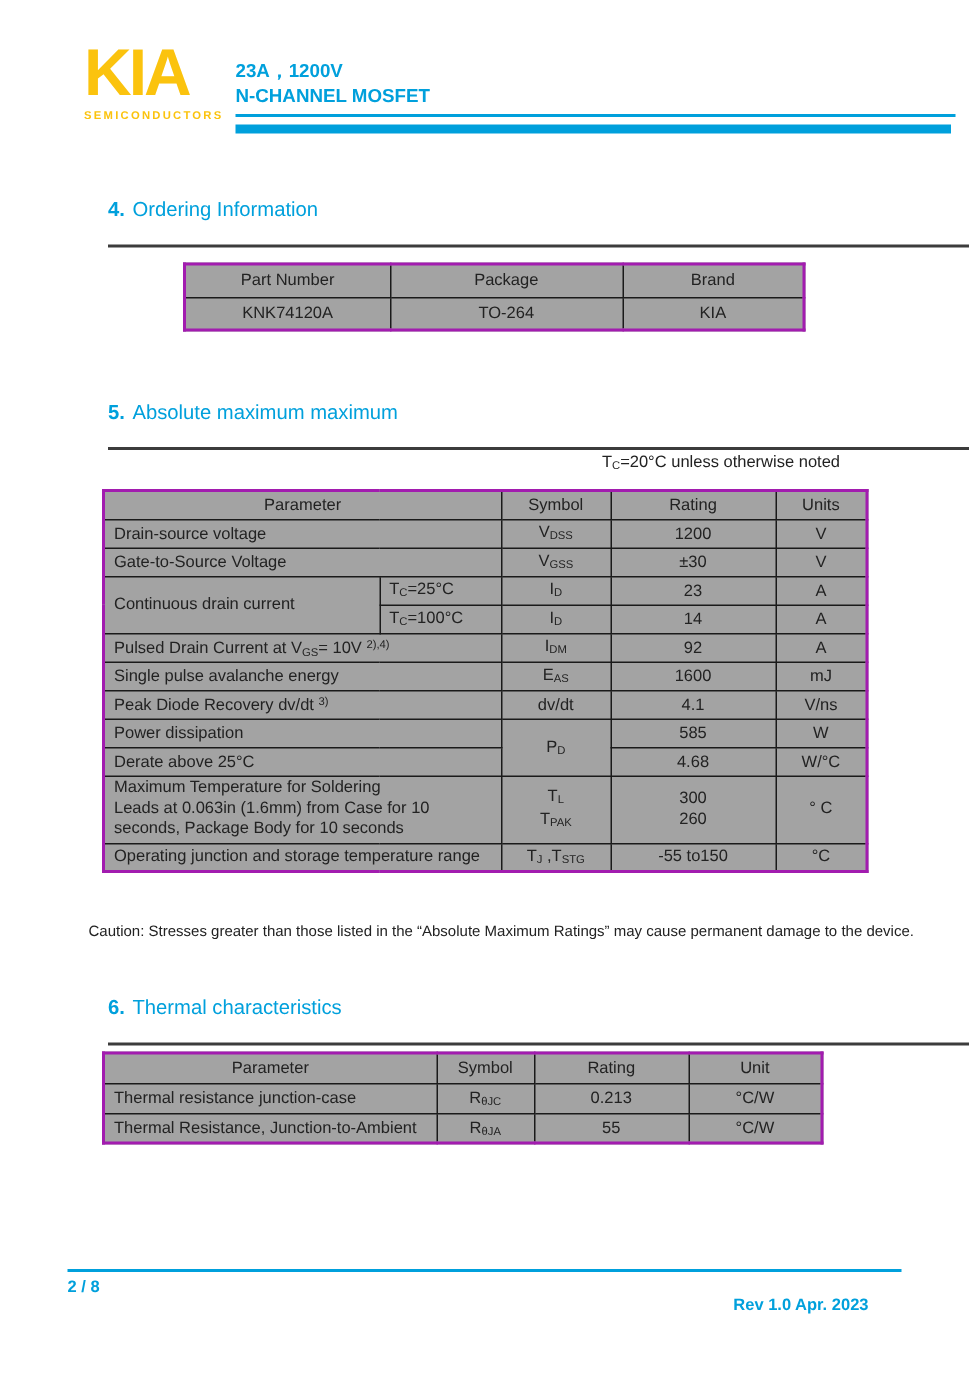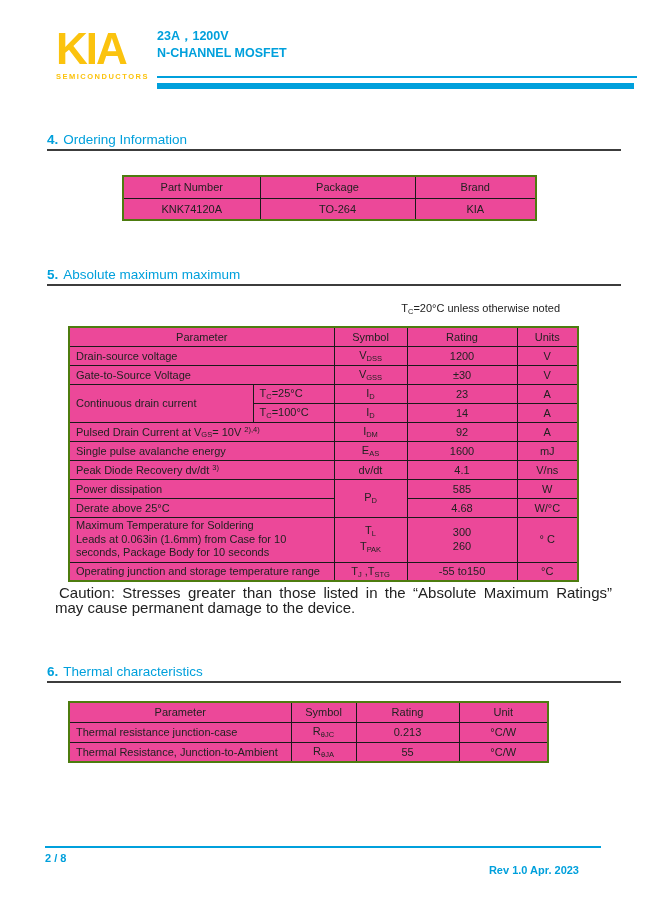--- a/index.html
+++ b/index.html
@@ -5,55 +5,55 @@
   html,body { margin:0; padding:0; background:#fff; }
   .page {
     position:relative; width:649px; height:917px; background:#ffffff;
     font-family:"Liberation Sans", sans-serif; color:#222; overflow:hidden;
   }
 
   
   .logo { position:absolute; left:56px; top:27px; text-align:left; }
   .logo-text { font-size:44px; line-height:44px; font-weight:bold; color:#FBC30E; letter-spacing:-2px; }
   .logo-sub { font-size:7.5px; font-weight:bold; color:#FBC30E; letter-spacing:1.5px; margin-top:1px; }
-  .hdr-sub { position:absolute; left:157px; top:28px; color:#00A0DC; font-weight:bold; font-size:12.5px; line-height:17px; }
+  .hdr-sub { position:absolute; left:157px; top:39px; color:#00A0DC; font-weight:bold; font-size:12.5px; line-height:17px; }
   .hdr-part { position:absolute; top:40px; right:16px; color:#00A0DC; font-size:27px; line-height:30px; }
   .hline-thin  { position:absolute; left:157px; right:12px; top:76px; height:2px; background:#00A0DC; }
   .hline-thick { position:absolute; left:157px; right:15px; top:83px; height:6px; background:#00A0DC; }
 
   
-  .section { position:absolute; left:47px; width:574px; border-bottom:2px solid #3c3c3c;
-             padding-bottom:1px; color:#00A0DC; font-size:13.5px; line-height:16px; }
+  .section { position:absolute; left:72px; width:574px; border-bottom:2px solid #3c3c3c;
+             padding-bottom:15px; color:#00A0DC; font-size:13.5px; line-height:16px; }
   .sec-no { font-weight:bold; margin-right:5px; }
   .sec-4 { top:132px; } .sec-5 { top:267px; } .sec-6 { top:664px; }
 
   .note { position:absolute; top:302px; right:89px; font-size:11px; color:#222; }
 
   
   table.tbl { border-collapse:collapse; table-layout:fixed; position:absolute;
-              border:2px solid #4d7c0f; background:#ec4899; }
+              border:2px solid #a21caf; background:#a3a3a3; }
   .tbl td, .tbl th { border:1px solid #1a1a1a; font-size:11px; font-weight:normal;
                      padding:0; color:#222; text-align:center; vertical-align:middle; }
   .pl { text-align:left !important; padding-left:6px !important; }
 
   .ordering-table { left:122px; top:175px; width:415px; }
   .ordering-table tr { height:22px; }
 
   .abs-table { left:68px; top:326px; width:511px; }
   .abs-table tr { height:19px; }
   .abs-table tr.tall { height:45px; }
   .abs-table tr.tall td { line-height:13.5px; }
 
   .thermal-table { left:68px; top:701px; width:481px; }
   .thermal-table tr { height:20px; }
 
   .sb { font-size:7.5px; vertical-align:-1.5px; }
   .sp { font-size:7.5px; vertical-align:3.5px; }
 
-  .caution { position:absolute; left:55px; top:585px; width:557px; font-size:15px;
+  .caution { position:absolute; left:55px; top:614px; width:557px; font-size:10px;
              line-height:15px; text-align:justify; text-indent:4px; color:#222; }
 
   
   .footer-line { position:absolute; left:45px; top:846px; width:556px; height:1.5px; background:#00A0DC; }
   .footer-page { position:absolute; left:45px; top:852px; width:530px; text-align:left;
                  color:#00A0DC; font-weight:bold; font-size:11px; }
   .footer-rev  { position:absolute; right:70px; top:852px; color:#00A0DC; font-weight:bold; font-size:11px;margin-top:12px; }
 </style>
 </head>
 <body>

